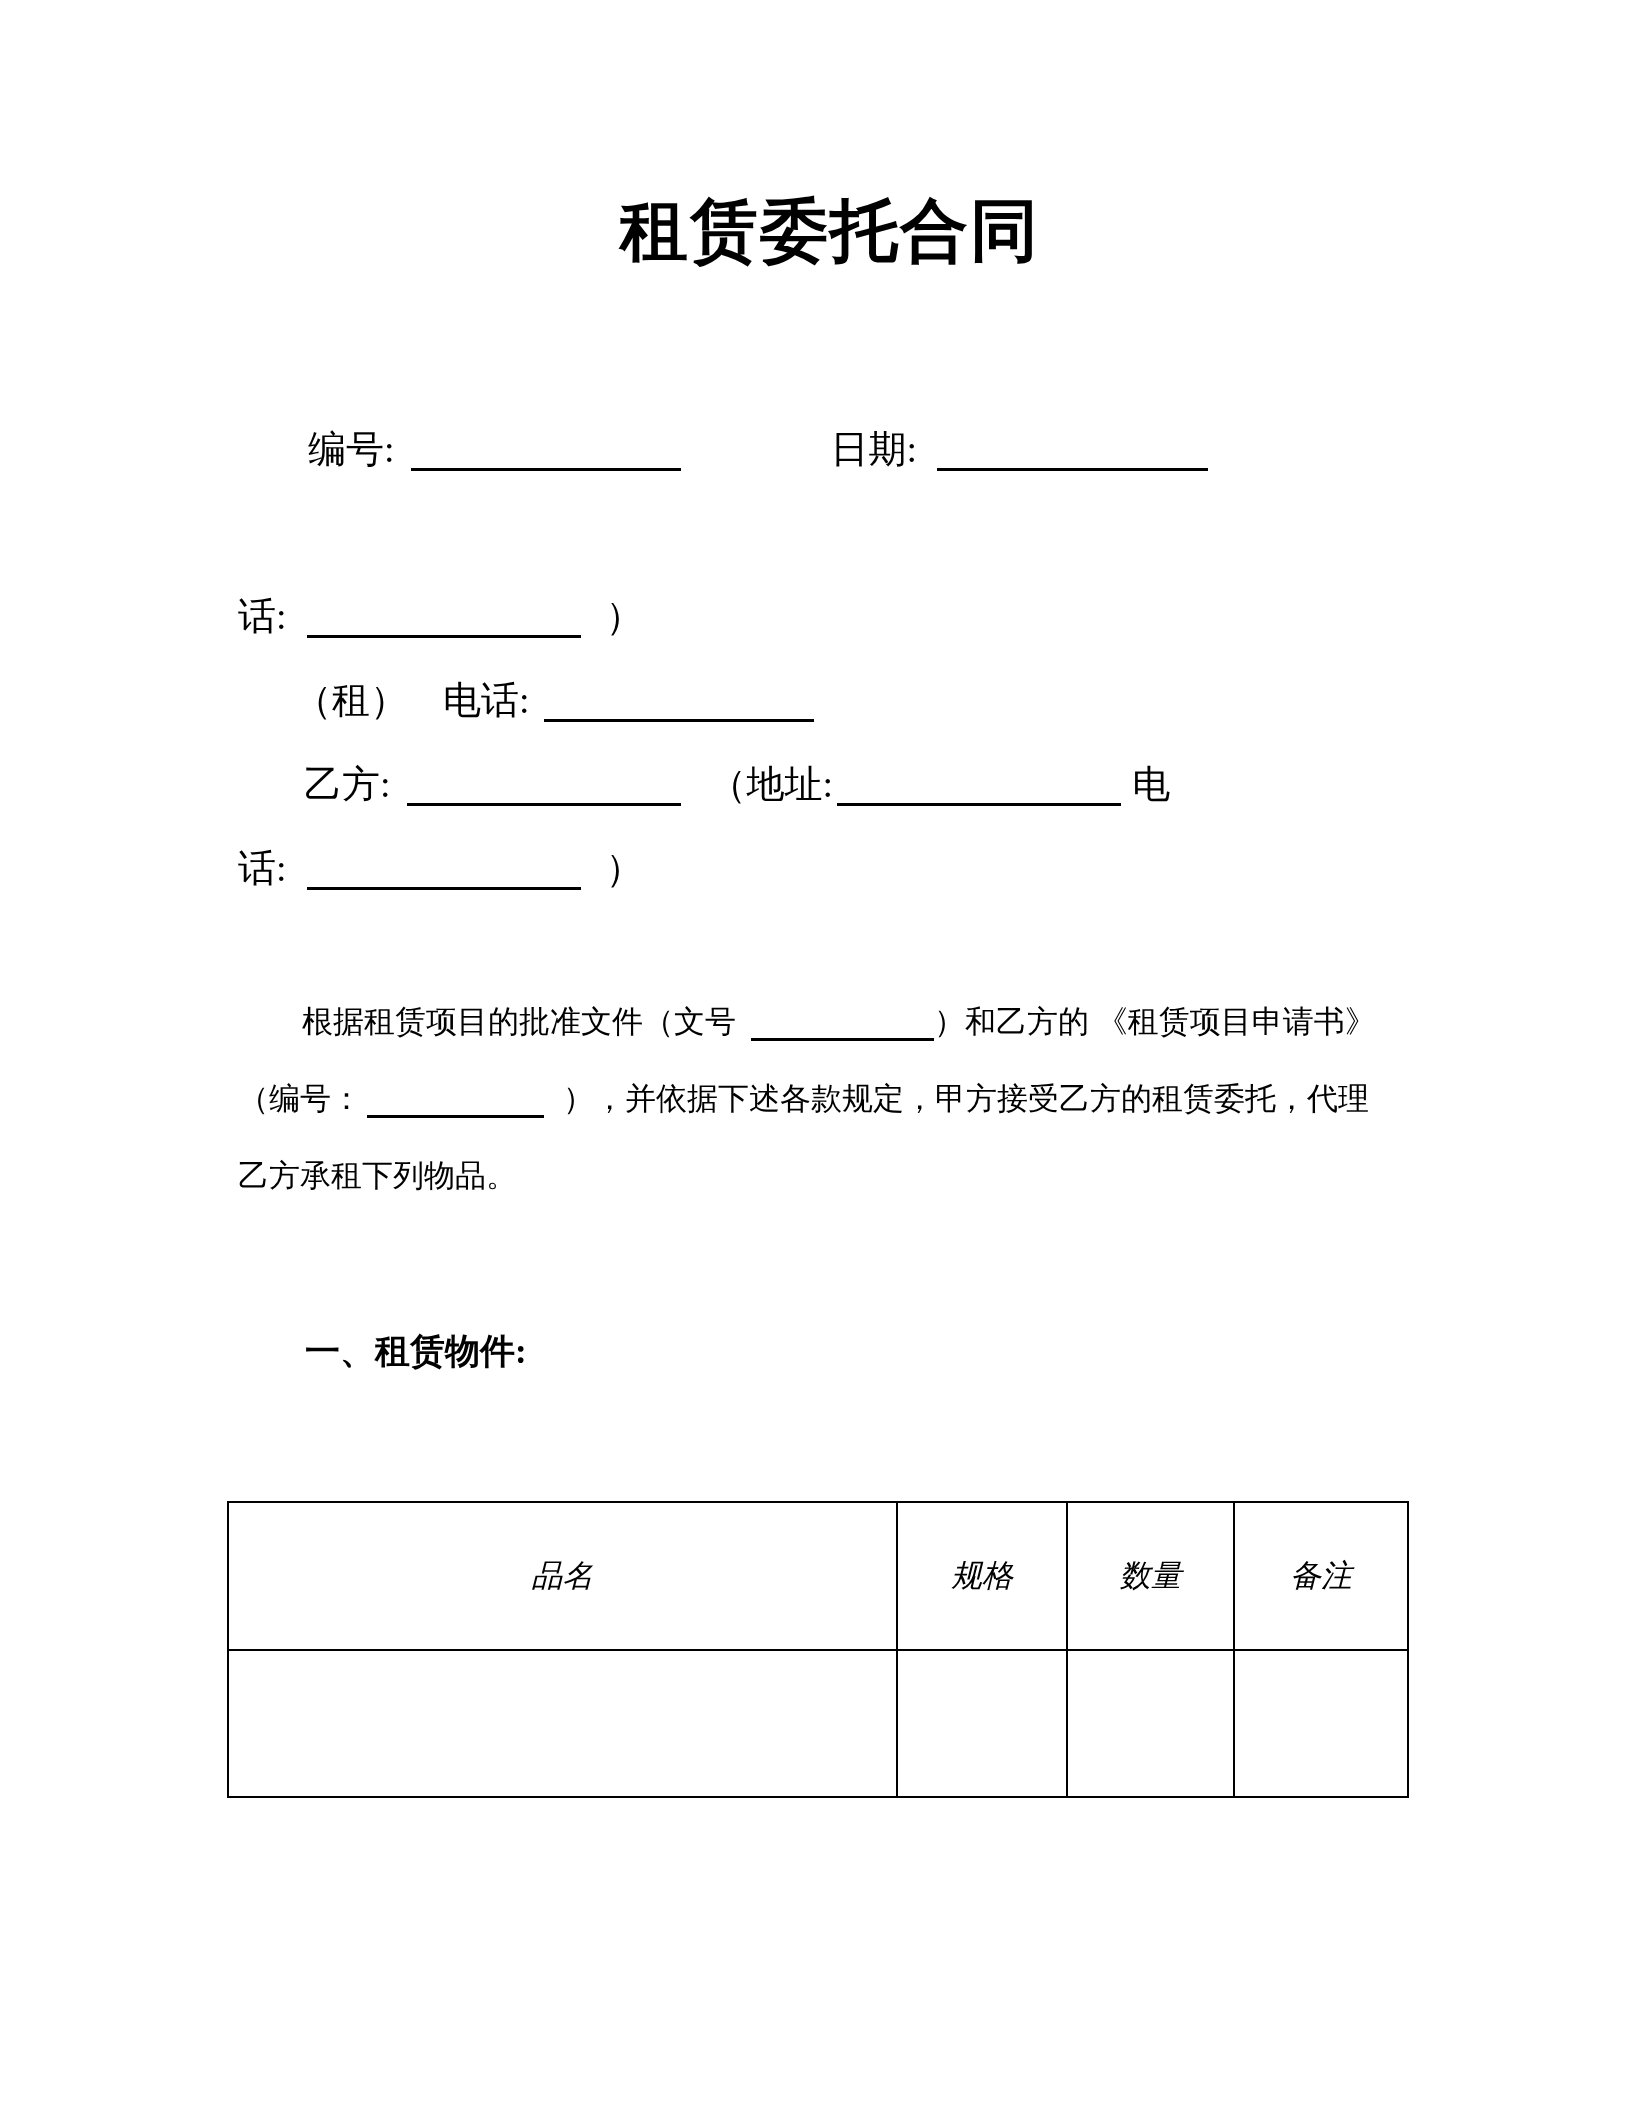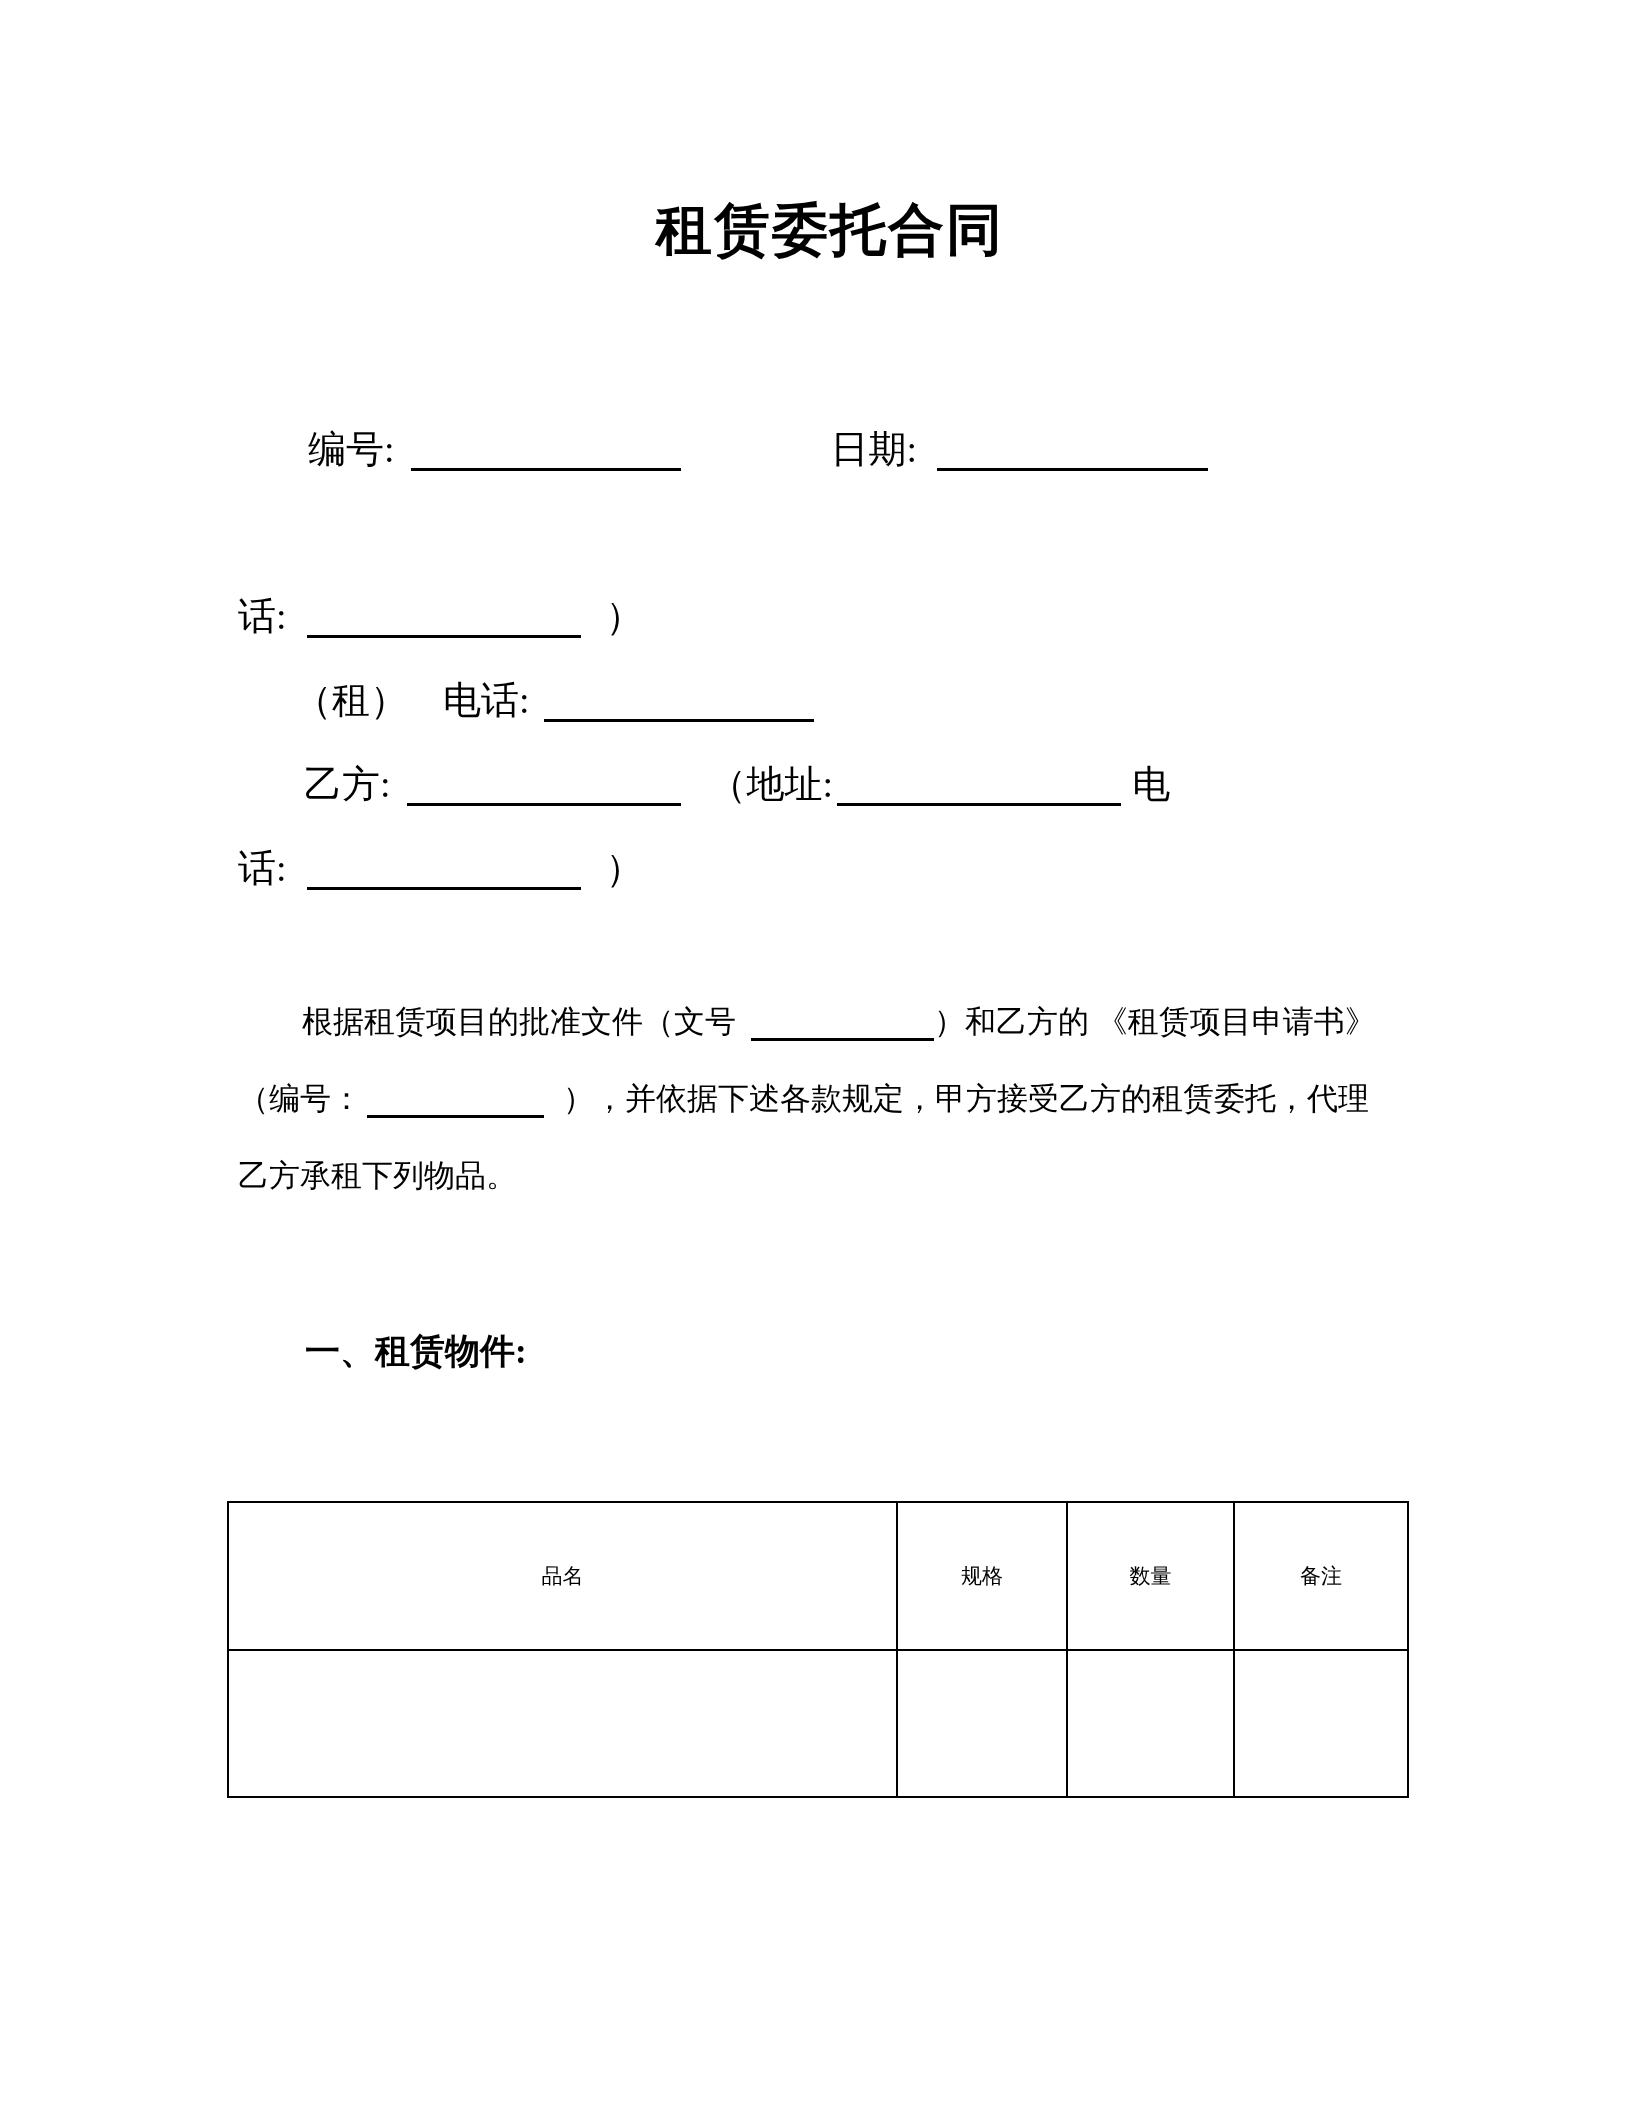--- a/index.html
+++ b/index.html
@@ -19,21 +19,21 @@
     box-sizing: border-box;
   }
   .doc-title {
     margin: 0;
     padding-top: 194px;
     height: 72px;
     line-height: 72px;
     text-align: center;
     font-family: "Liberation Sans", "DejaVu Sans", sans-serif;
     font-weight: bold;
-    font-size: 56px;
+    font-size: 68px;
     letter-spacing: 2px;
     white-space: nowrap;
   }
   .line { white-space: nowrap; }
   .blank {
     display: inline-block;
     height: 0;
     border-bottom: 3px solid #000000;
     vertical-align: -9px;
   }
@@ -70,21 +70,22 @@
     text-indent: 67px;
     white-space: nowrap;
   }
   
   table.items-table {
     margin-top: 123px;
     margin-left: -11px;
     width: 1180px;
     border-collapse: collapse;
     table-layout: fixed;
-    font-size: 21px;
+    font-size: 31px;
+    font-style: italic;
   }
   table.items-table th, table.items-table td {
     border: 2px solid #000000;
     text-align: center;
     vertical-align: middle;
     font-weight: normal;
     padding: 0;
   }
   tr.header-row { height: 148px; }
   tr.data-row   { height: 147px; }

